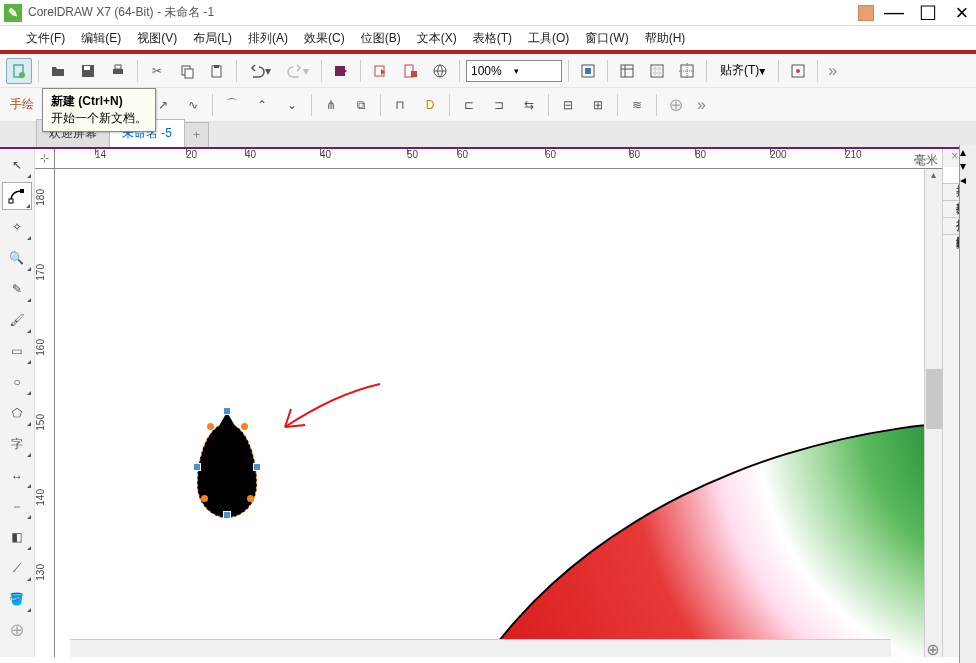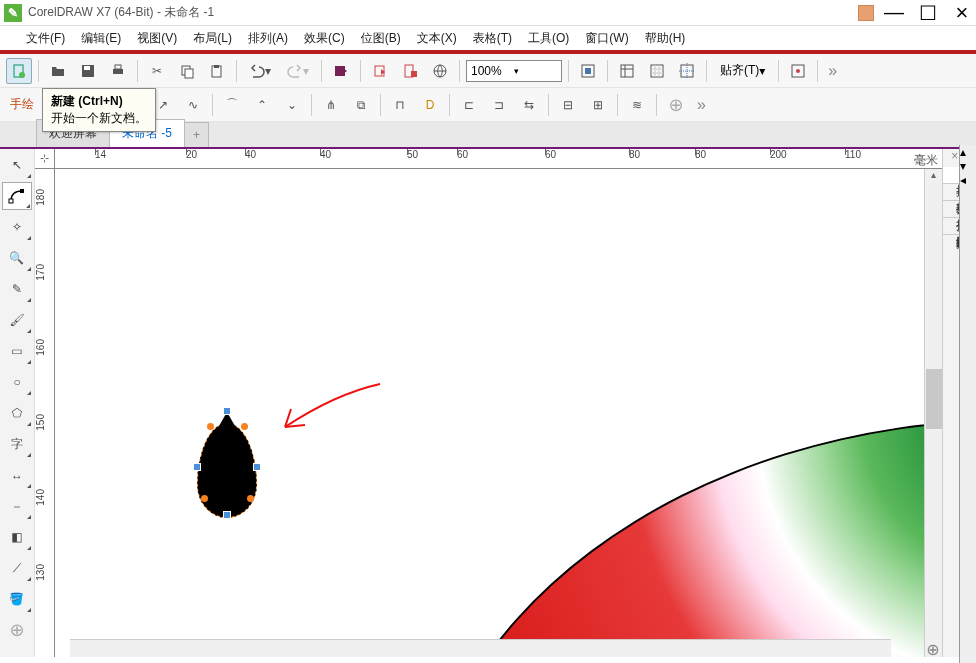--- a/index.html
+++ b/index.html
@@ -286,21 +286,21 @@
       <div class="tick" style="left:40px">14</div>
       <div class="tick" style="left:131px">20</div>
       <div class="tick" style="left:190px">40</div>
       <div class="tick" style="left:265px">40</div>
       <div class="tick" style="left:352px">50</div>
       <div class="tick" style="left:402px">60</div>
       <div class="tick" style="left:490px">60</div>
       <div class="tick" style="left:574px">80</div>
       <div class="tick" style="left:640px">80</div>
       <div class="tick" style="left:715px">200</div>
-      <div class="tick" style="left:790px">110</div>
+      <div class="tick" style="left:790px">210</div>
       <div class="lbl">毫米</div>
     </div>
     <div class="ruler-v">
       <div class="tick" style="top:20px">180</div>
       <div class="tick" style="top:95px">170</div>
       <div class="tick" style="top:170px">160</div>
       <div class="tick" style="top:245px">150</div>
       <div class="tick" style="top:320px">140</div>
       <div class="tick" style="top:395px">130</div>
     </div>

